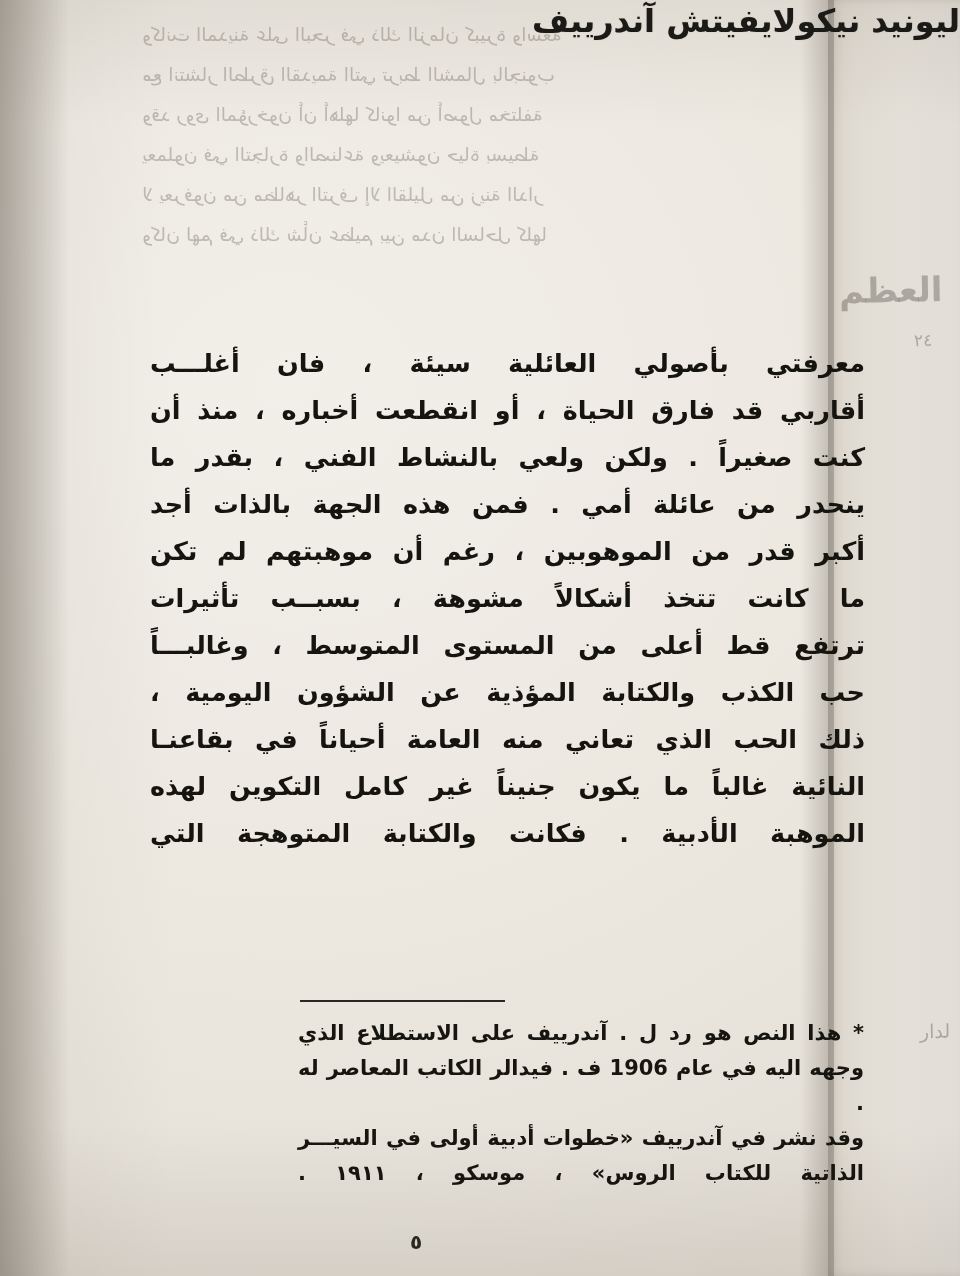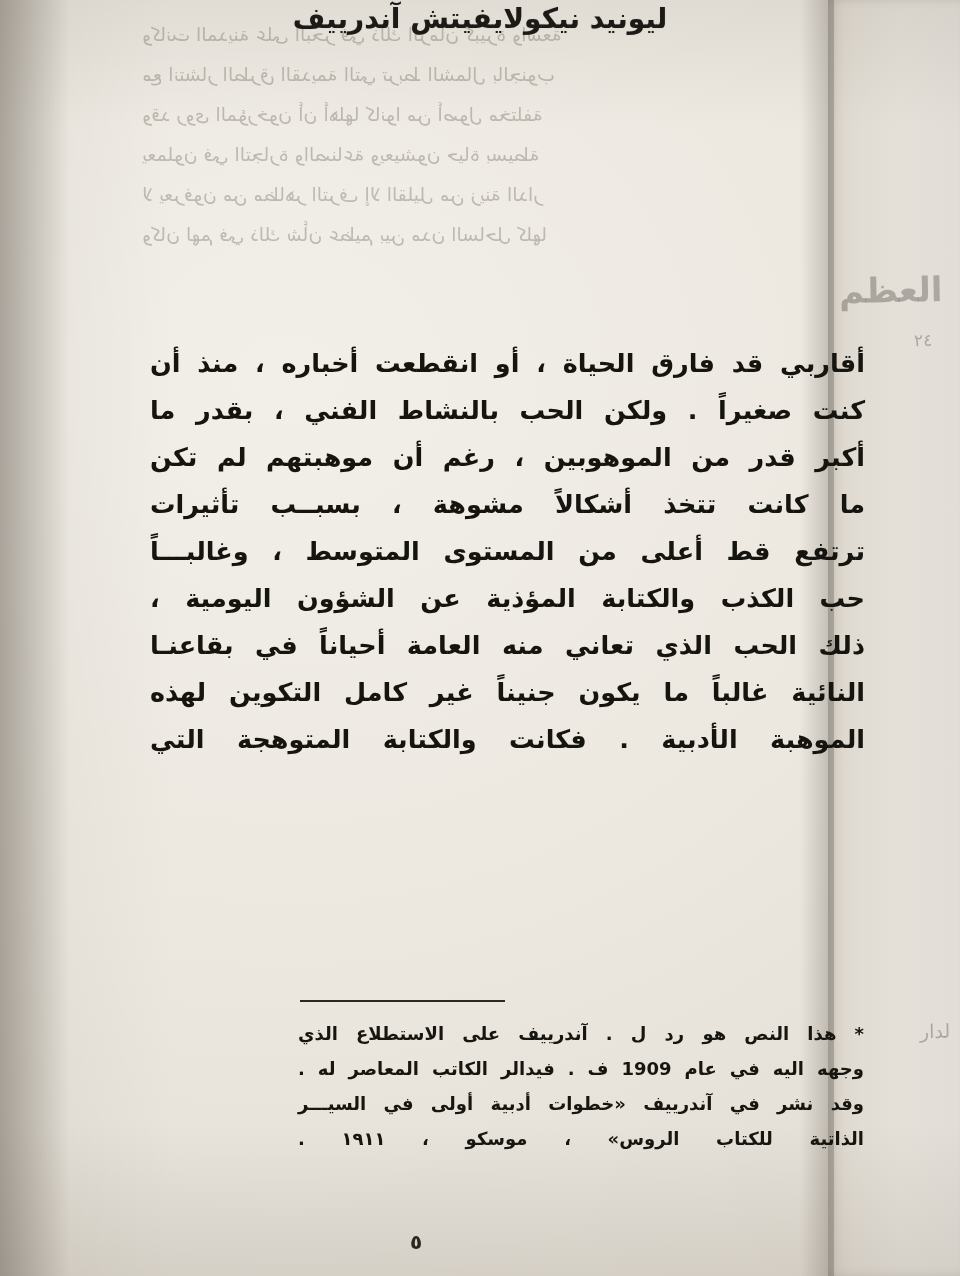--- a/index.html
+++ b/index.html
@@ -88,22 +88,22 @@
     overflow: hidden;
   }
   .showthrough span { display: block; }
 
   
   .title {
     position: absolute;
     top: 2px;
     left: 0;
     right: 0;
-    text-align: center;
-    font-size: 28px;
+    text-align: right;
+    font-size: 32px;
     font-weight: 700;
     color: #1c1a17;
     letter-spacing: 0.5px;
     z-index: 4;
     text-shadow: 0 0 1px rgba(0,0,0,0.25);
   }
 
   
   .body-text {
     position: absolute;
@@ -141,21 +141,21 @@
   .footnote {
     position: absolute;
     top: 1016px;
     right: 96px;
     width: 566px;
     z-index: 3;
     direction: rtl;
     text-align: justify;
     text-align-last: justify;
     color: #17150f;
-    font-size: 18px;
+    font-size: 21px;
     line-height: 35px;
     font-weight: 600;
     margin-left: 20px;
   }
   .footnote .ln {
     display: block;
     text-align: justify;
     text-align-last: justify;
   }
 
@@ -202,36 +202,38 @@
   </div>
 
   <div class="title">ليونيد نيكولايفيتش آندرييف</div>
 
   <div class="bleed-note" id="bleed-a">العظم</div>
   <div class="bleed-note" id="bleed-b">٢٤</div>
   <div class="bleed-note" id="bleed-c">لدار</div>
 
   <div class="body-text">
     <p>
+      <span class="ln">معرفتي بأصولي العائلية سيئة ، فان أغلـــب</span>
       <span class="ln">أقاربي قد فارق الحياة ، أو انقطعت أخباره ، منذ أن</span>
-      <span class="ln">كنت صغيراً . ولكن الحب بالنشاط الفني ، بقدر ما</span>
+      <span class="ln">كنت صغيراً . ولكن ولعي بالنشاط الفني ، بقدر ما</span>
+      <span class="ln">ينحدر من عائلة أمي . فمن هذه الجهة بالذات أجد</span>
       <span class="ln">أكبر قدر من الموهوبين ، رغم أن موهبتهم لم تكن</span>
       <span class="ln">ما كانت تتخذ أشكالاً مشوهة ، بسبــب تأثيرات</span>
       <span class="ln">ترتفع قط أعلى من المستوى المتوسط ، وغالبـــاً</span>
       <span class="ln">حب الكذب والكتابة المؤذية عن الشؤون اليومية ،</span>
       <span class="ln">ذلك الحب الذي تعاني منه العامة أحياناً في بقاعنـا</span>
       <span class="ln">النائية غالباً ما يكون جنيناً غير كامل التكوين لهذه</span>
       <span class="ln last">الموهبة الأدبية .  فكانت والكتابة المتوهجة التي</span>
     </p>
   </div>
 
   <div class="footnote-rule"></div>
 
   <div class="footnote">
     <span class="ln">*  هذا النص هو رد ل . آندرييف على الاستطلاع الذي</span>
-    <span class="ln">وجهه اليه في عام 1909 ف . فيدالر الكاتب المعاصر له .</span>
+    <span class="ln">وجهه اليه في عام 1906 ف . فيدالر الكاتب المعاصر له .</span>
     <span class="ln">وقد نشر في آندرييف «خطوات أدبية أولى في السيـــر</span>
     <span class="ln">الذاتية للكتاب الروس» ، موسكو ، ١٩١١ .</span>
   </div>
 
   <div class="folio">٥</div>
 
 </div>
 
 </body></html>

